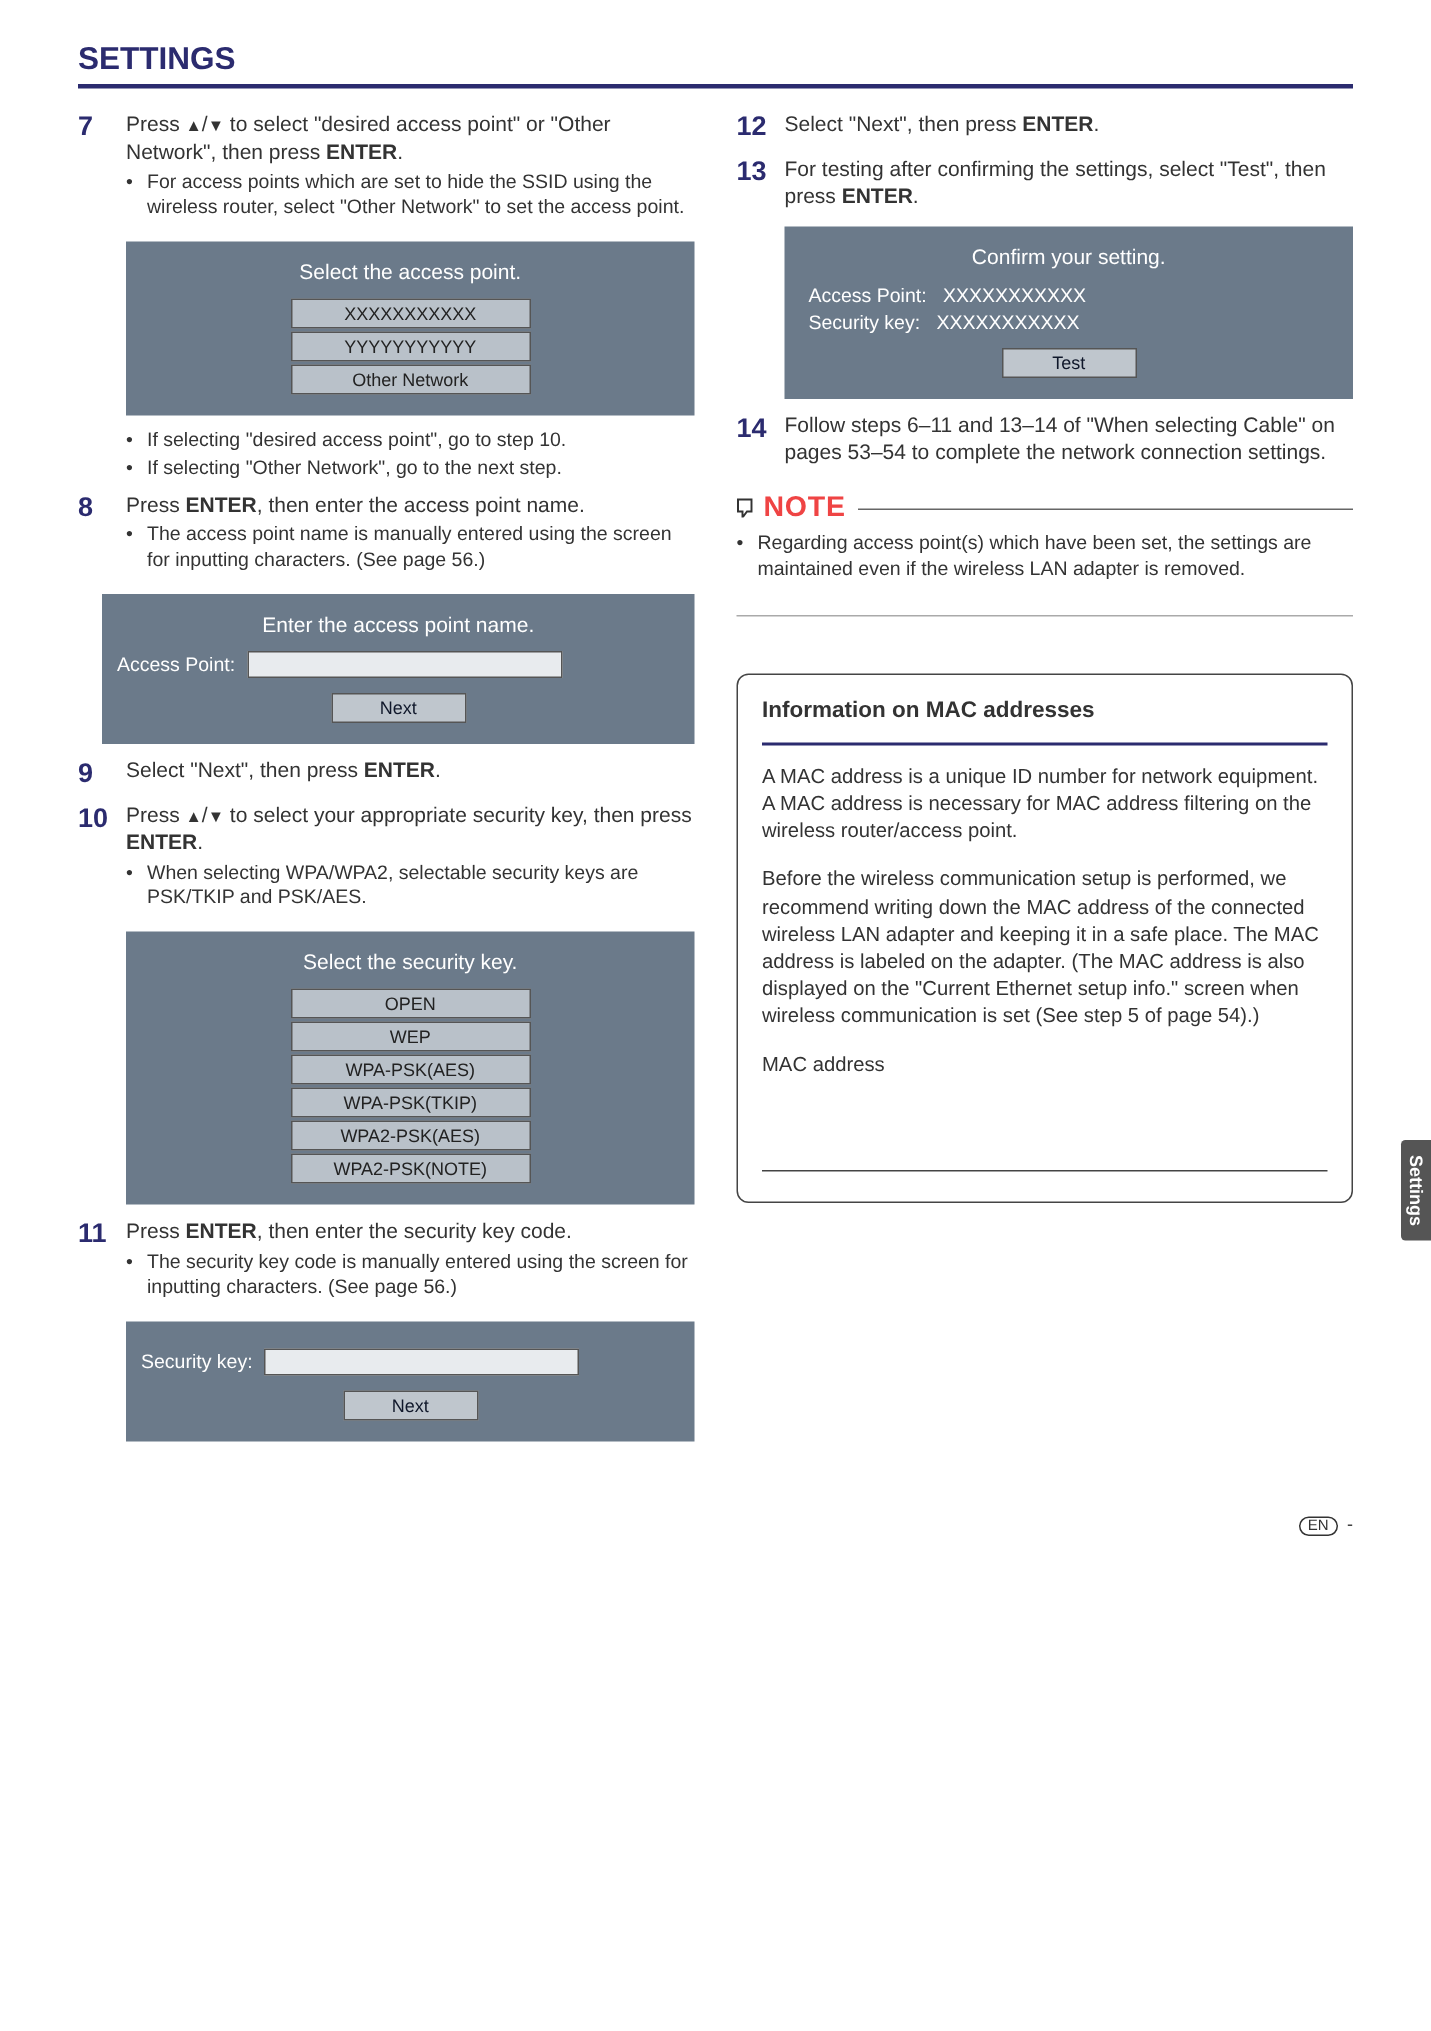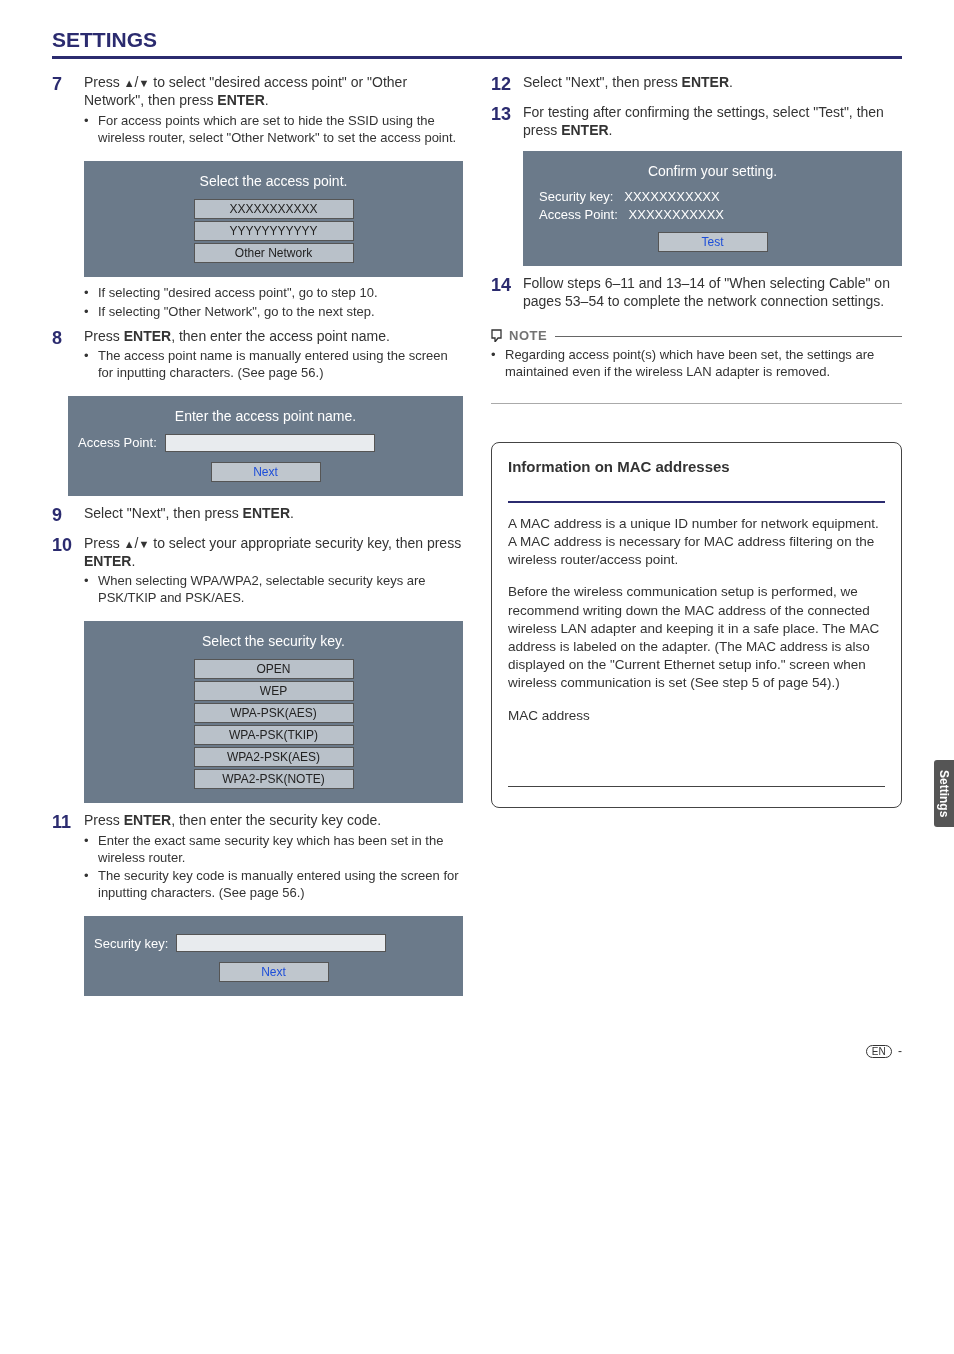--- a/index.html
+++ b/index.html
@@ -95,43 +95,43 @@
     font-size: 13px;
   }
   .scr-input {
     background: #e8ebee;
     height: 18px;
     width: 210px;
     border: 1px solid #555;
   }
   .scr-btn {
     background: #bfc6cd;
-    color: #1d4ed8;
-    width: 110px;
+    color: #0f172a;
+    width: 90px;
     text-align: center;
     font-size: 12px;
     padding: 2px 0;
     margin: 10px auto 0 auto;
     border: 1px solid #555;
   }
   .scr-kv { font-size: 13px; margin: 3px 0 3px 6px; }
   .note-head {
     display: flex;
     align-items: center;
     margin-top: 14px;
     margin-bottom: 4px;
   }
   .note-icon {
     width: 14px; height: 13px;
     margin-right: 4px;
   }
   .note-text {
-    color: #737373;
-    font-weight: bold;
-    font-size: 13px;
+    color: #ef4444;
+    font-weight: bold;
+    font-size: 19px;
     letter-spacing: 0.5px;
   }
   .note-line {
     flex: 1;
     border-top: 1px solid #666;
     margin-left: 8px;
     margin-top: 2px;
   }
   .note-body {
     font-size: 13px;
@@ -150,21 +150,21 @@
     border-radius: 8px;
     padding: 14px 16px 20px 16px;
     margin-top: 38px;
     font-size: 13.5px;
     line-height: 1.35;
   }
   .info-head {
     font-weight: bold;
     font-size: 15px;
     border-bottom: 2px solid #2b2b6f;
-    padding-bottom: 23px;
+    padding-bottom: 10px;
     margin-bottom: 12px;
   }
   .info-box p { margin: 0 0 14px 0; }
   .mac-line {
     border-bottom: 1px solid #444;
     height: 60px;
     margin-top: 2px;
   }
   .side-tab {
     position: absolute;
@@ -279,21 +279,20 @@
           <div class="scr-item">WPA2-PSK(AES)</div>
           <div class="scr-item">WPA2-PSK(NOTE)</div>
         </div>
       </div>
 
       <div class="step">
         <div class="step-num">11</div>
         <div class="step-body">
           <div class="main-line">Press <b class="enter">ENTER</b>, then enter the security key code.</div>
           <ul class="bullets">
-            <li>Enter the exact same security key which has been set in the wireless router.</li>
             <li>The security key code is manually entered using the screen for inputting characters. (See page 56.)</li>
           </ul>
         </div>
       </div>
 
       <div class="scr" style="margin-left:32px;">
         <div class="scr-row">
           <span>Security key:</span>
           <div class="scr-input"></div>
         </div>
@@ -314,25 +313,25 @@
       <div class="step">
         <div class="step-num">13</div>
         <div class="step-body">
           <div class="main-line">For testing after confirming the settings, select "Test", then press <b class="enter">ENTER</b>.</div>
         </div>
       </div>
 
       <div class="scr" style="margin-left:32px;">
         <div class="scr-title">Confirm your setting.</div>
         <div class="scr-kv">
+          <span>Access Point:</span>&nbsp;&nbsp;
+          <span>XXXXXXXXXXX</span>
+        </div>
+        <div class="scr-kv">
           <span>Security key:</span>&nbsp;&nbsp;
-          <span>XXXXXXXXXXX</span>
-        </div>
-        <div class="scr-kv">
-          <span>Access Point:</span>&nbsp;&nbsp;
           <span>XXXXXXXXXXX</span>
         </div>
         <div class="scr-btn">Test</div>
       </div>
 
       <div class="step">
         <div class="step-num">14</div>
         <div class="step-body">
           <div class="main-line">Follow steps 6–11 and 13–14 of "When selecting Cable" on pages 53–54 to complete the network connection settings.</div>
         </div>

